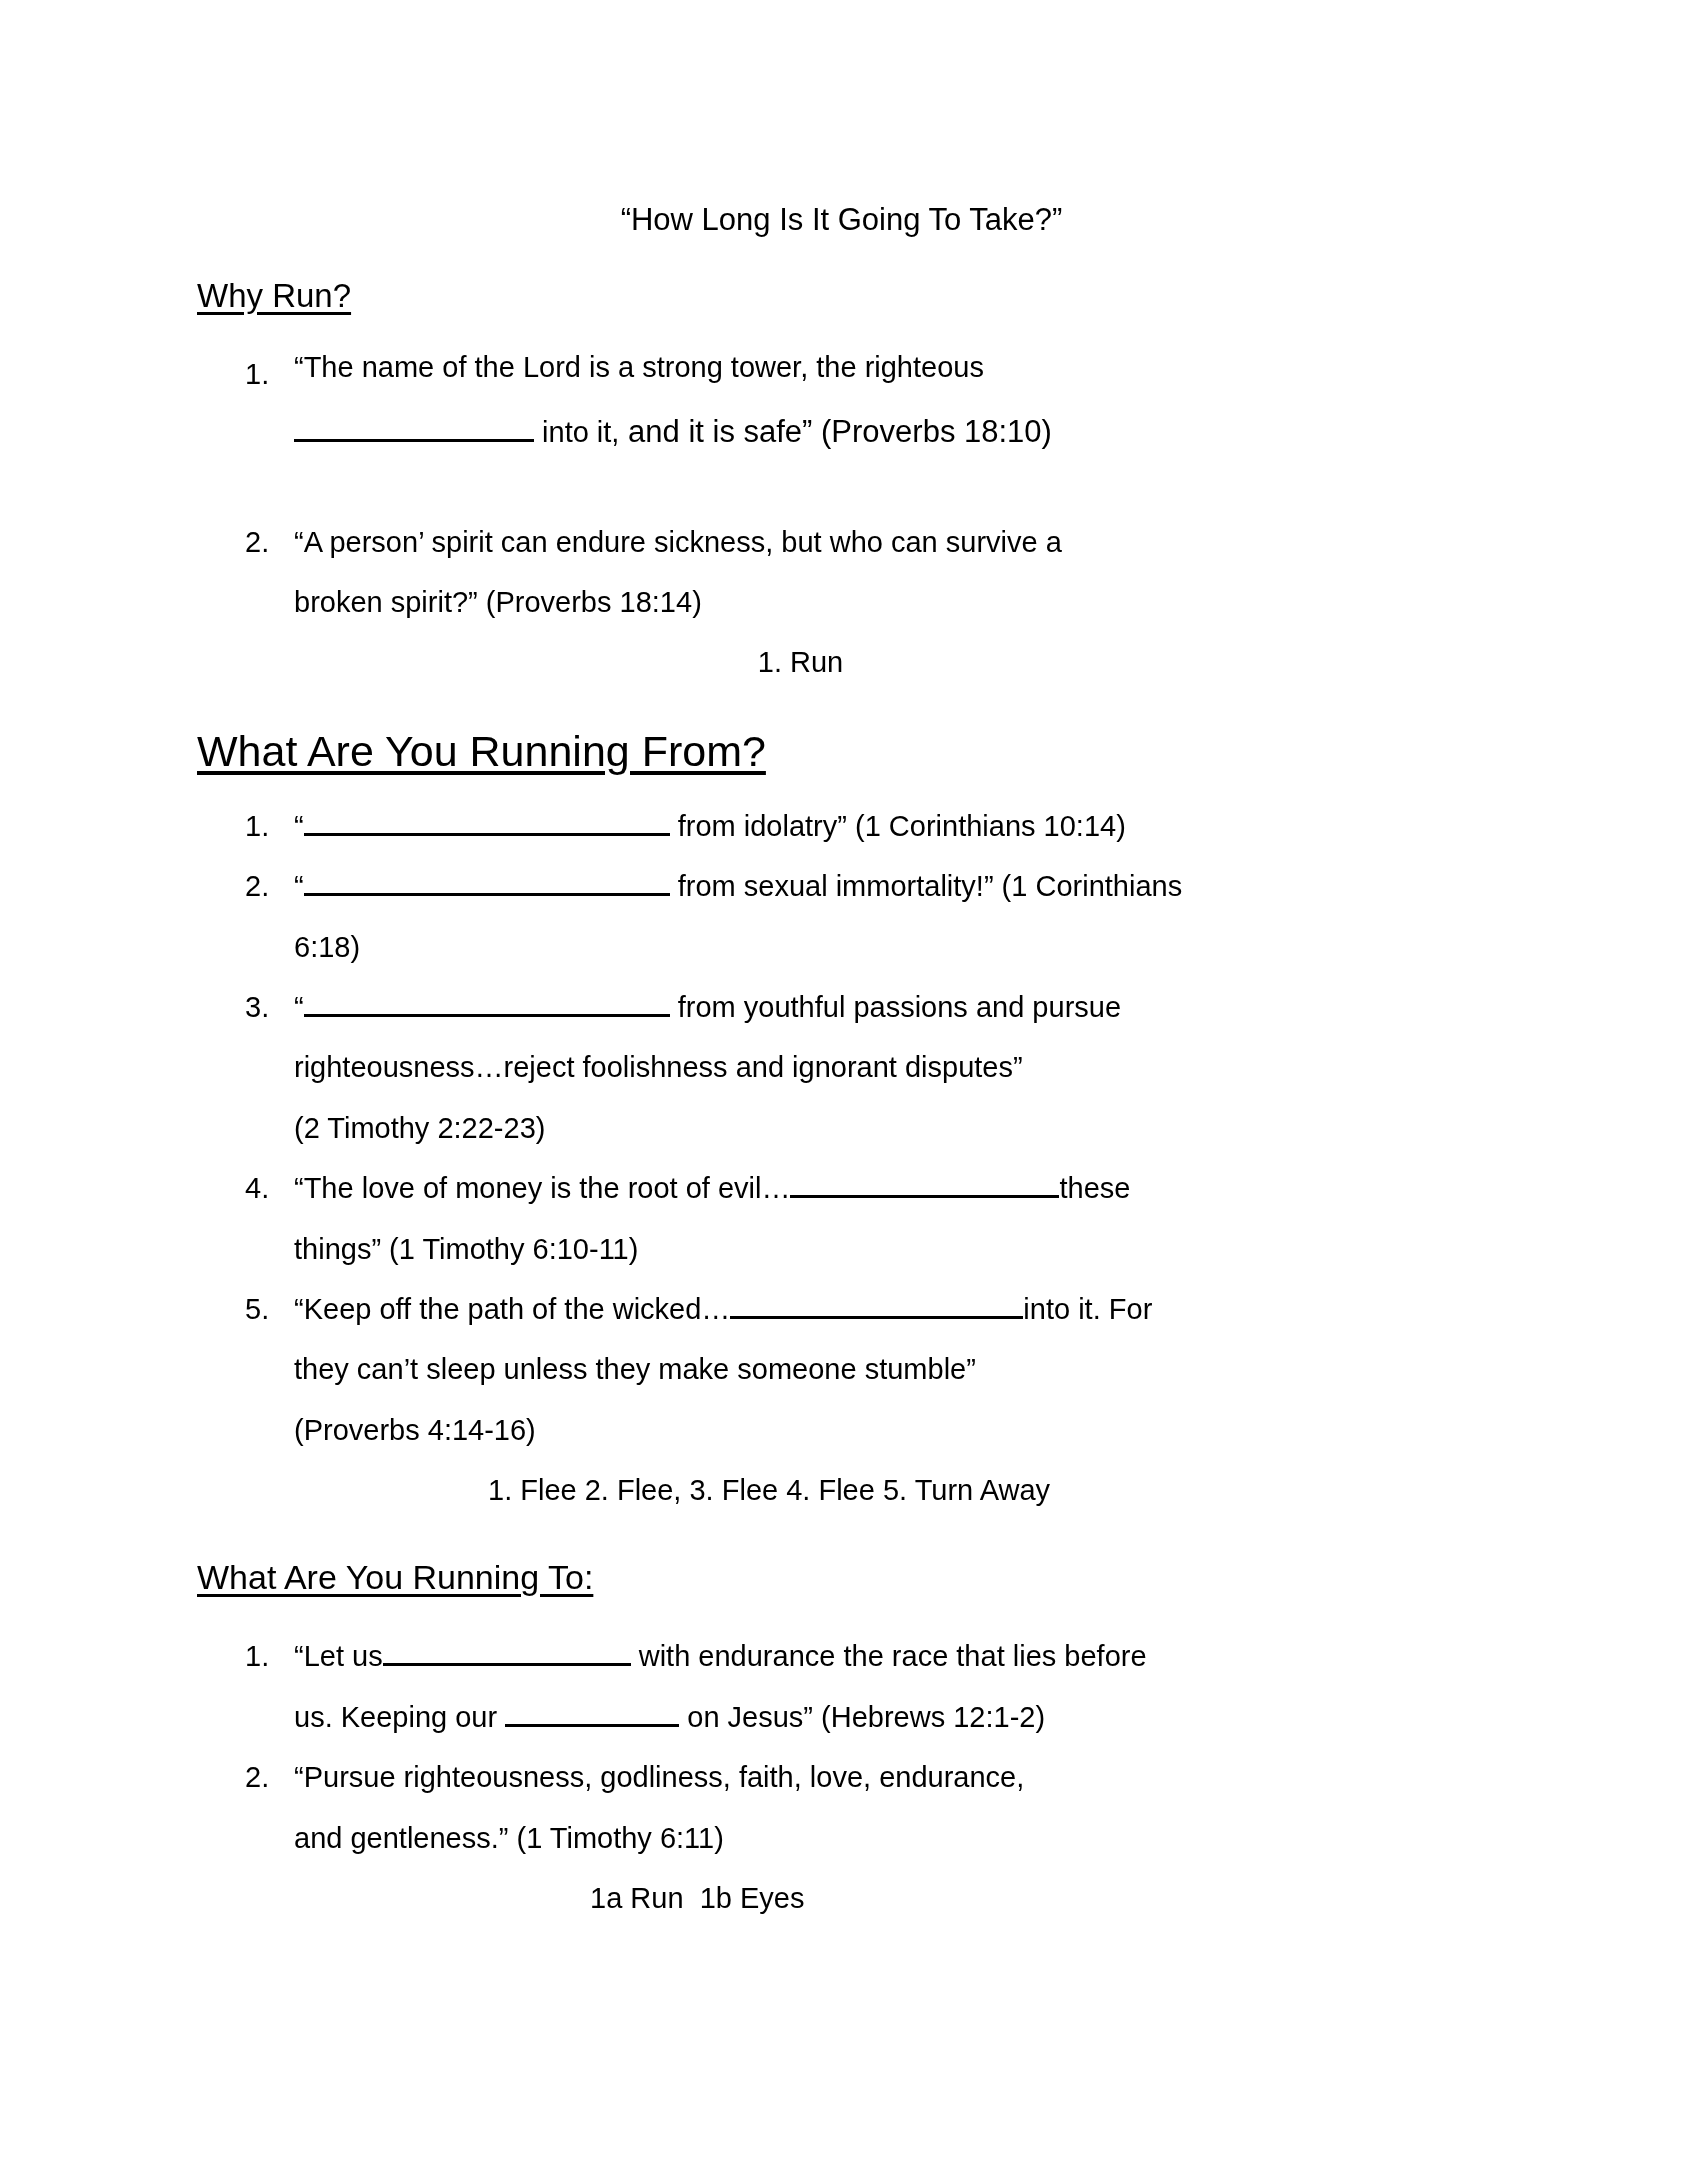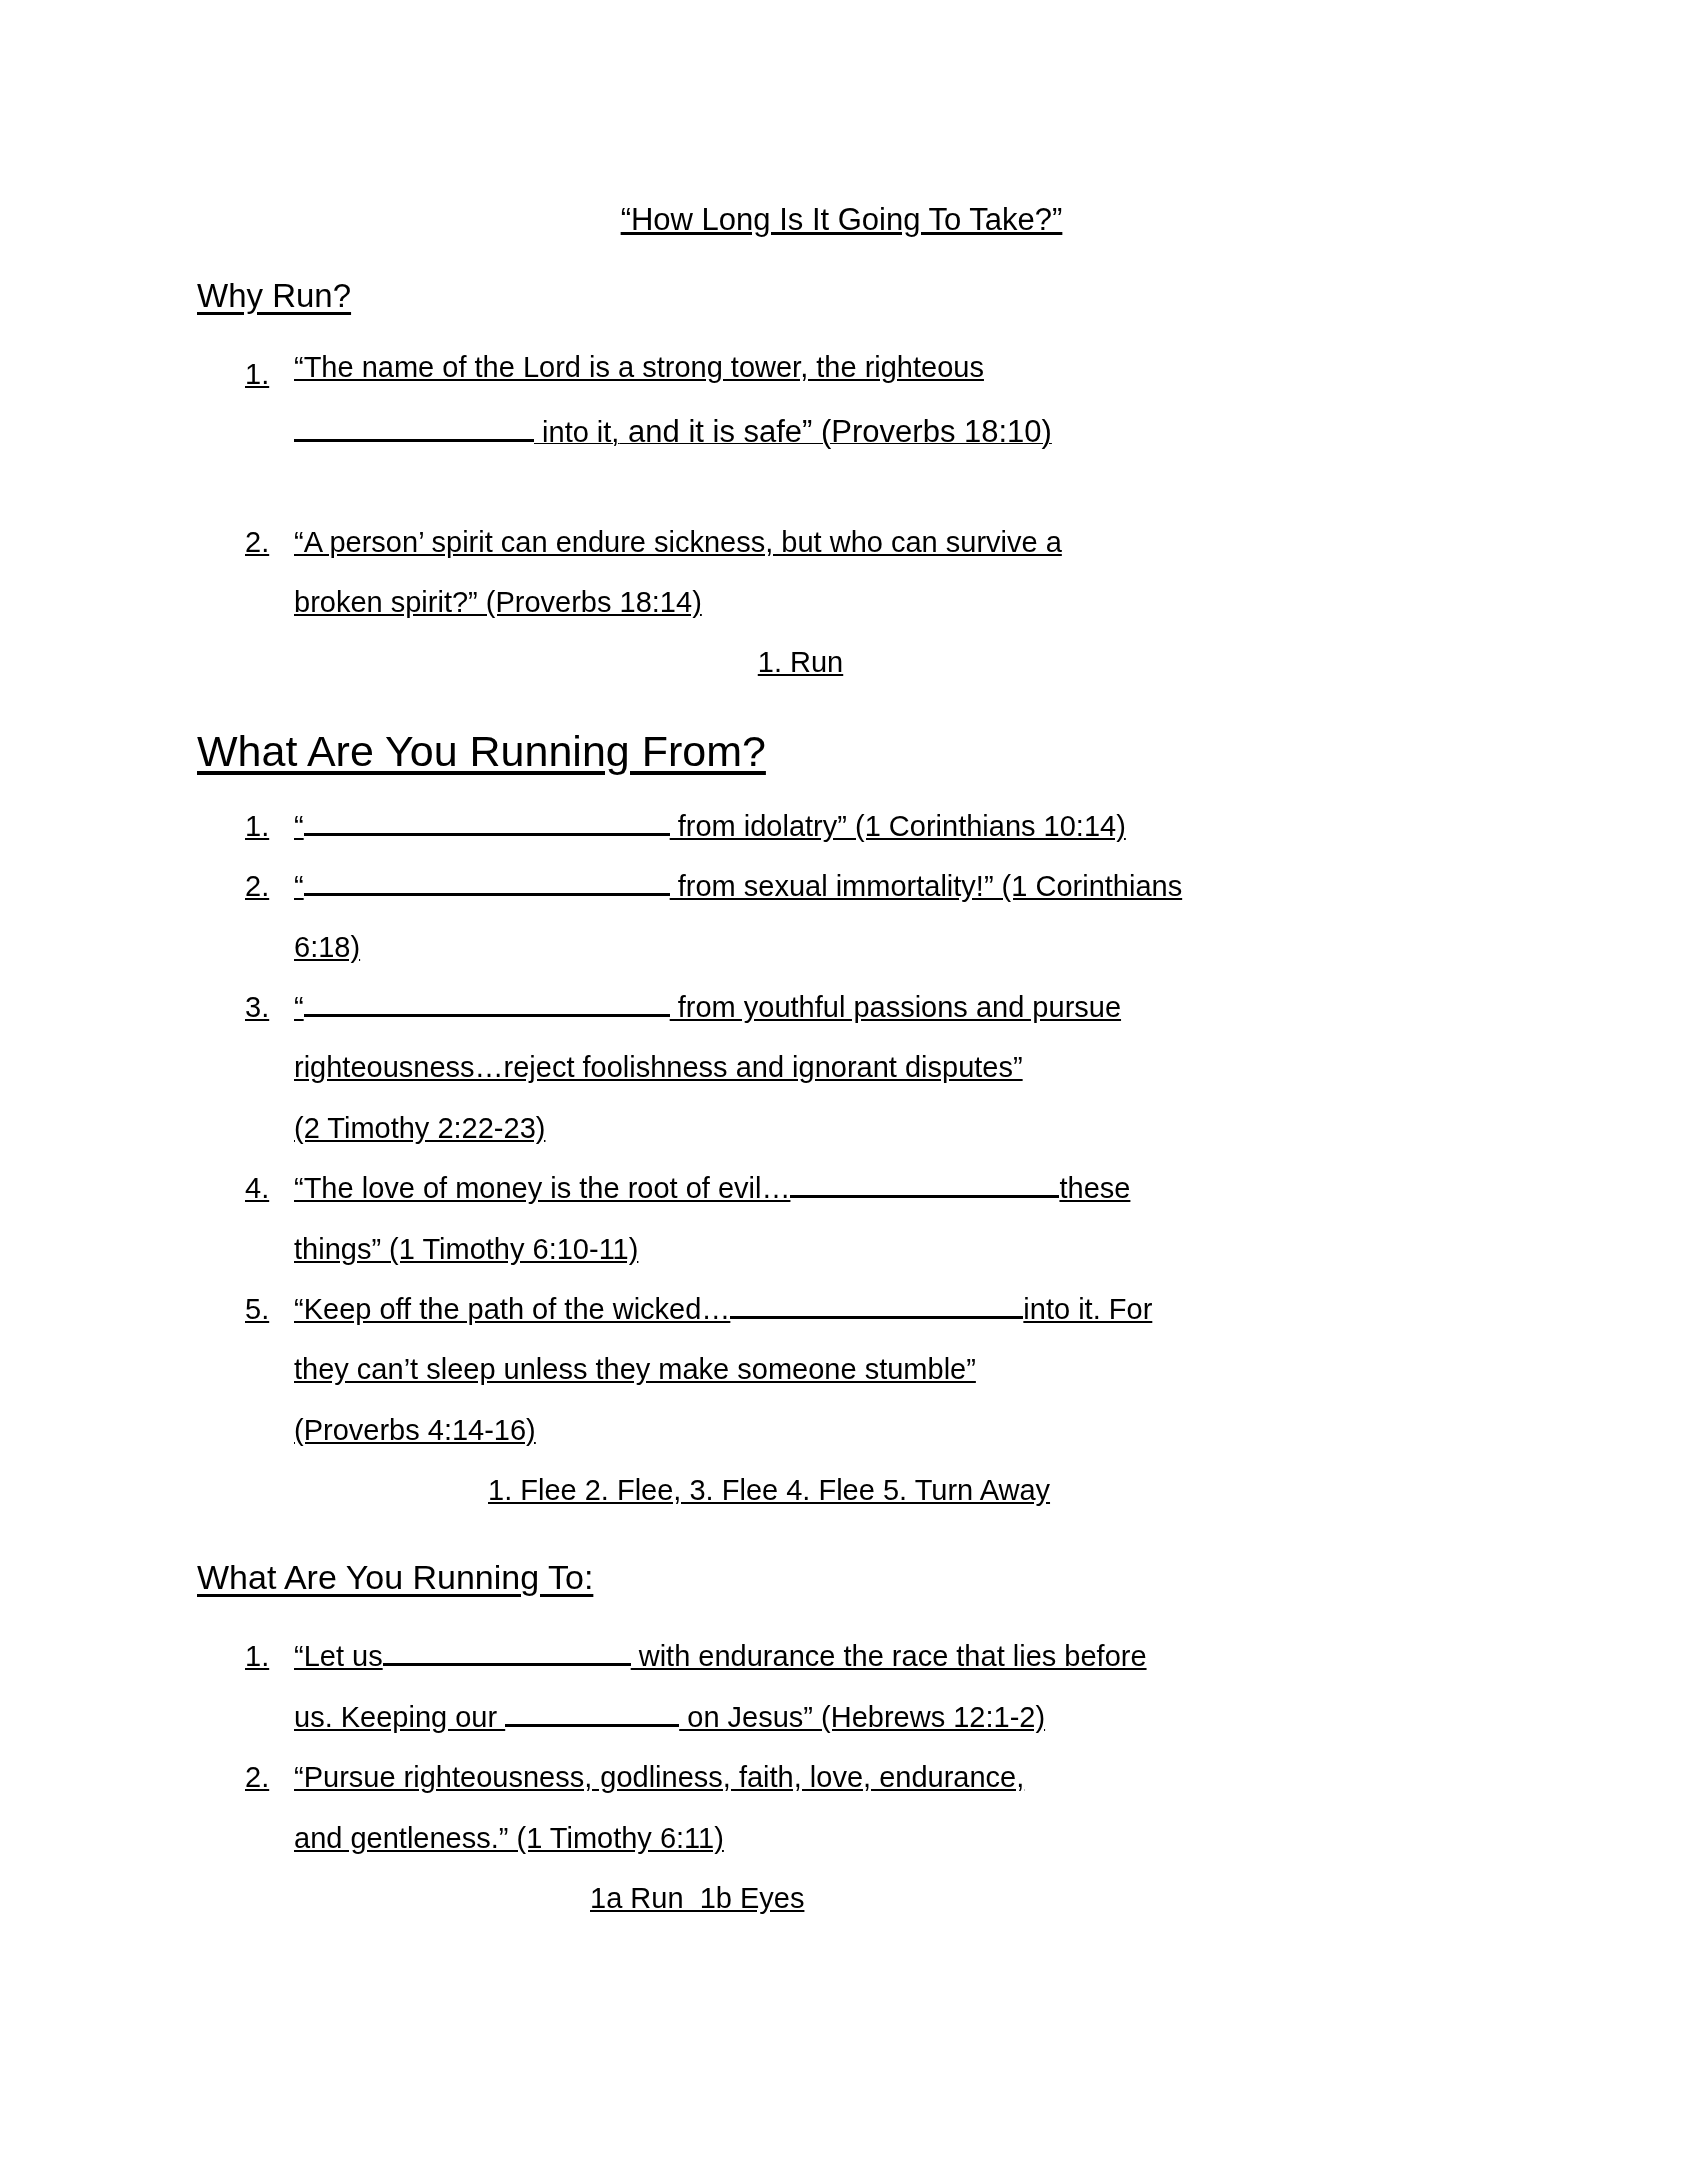--- a/index.html
+++ b/index.html
@@ -1,20 +1,20 @@
 <!DOCTYPE html>
 <html><head>
 <meta charset="utf-8">
 <style>
   html, body { margin: 0; padding: 0; background: #ffffff; }
   body { width: 1683px; height: 2178px; position: relative; overflow: hidden;
          font-family: "Liberation Sans", sans-serif; color: #000; }
-  .abs { position: absolute; white-space: nowrap; line-height: 1; text-decoration: underline; }
+  .abs { position: absolute; white-space: nowrap; line-height: 1; }
   .title { font-size: 31px; left: 0; width: 1683px; text-align: center; top: 204px; }
-  .h { font-size: 33px; text-underline-offset: 5px; left: 197px; }
+  .h { font-size: 33px; text-decoration: underline; text-underline-offset: 5px; left: 197px; }
   .big { font-size: 29px; }
   .mid { font-size: 31px; }
   .num { left: 245px; }
   .num.small { font-size: 29px; }
   .txt { left: 294px; }
   .blank { display: inline-block; border-bottom: 3px solid #000; height: 1px; vertical-align: baseline; }
   .center { left: 0; width: 1683px; text-align: center; }
 </style>
 </head>
 <body>

